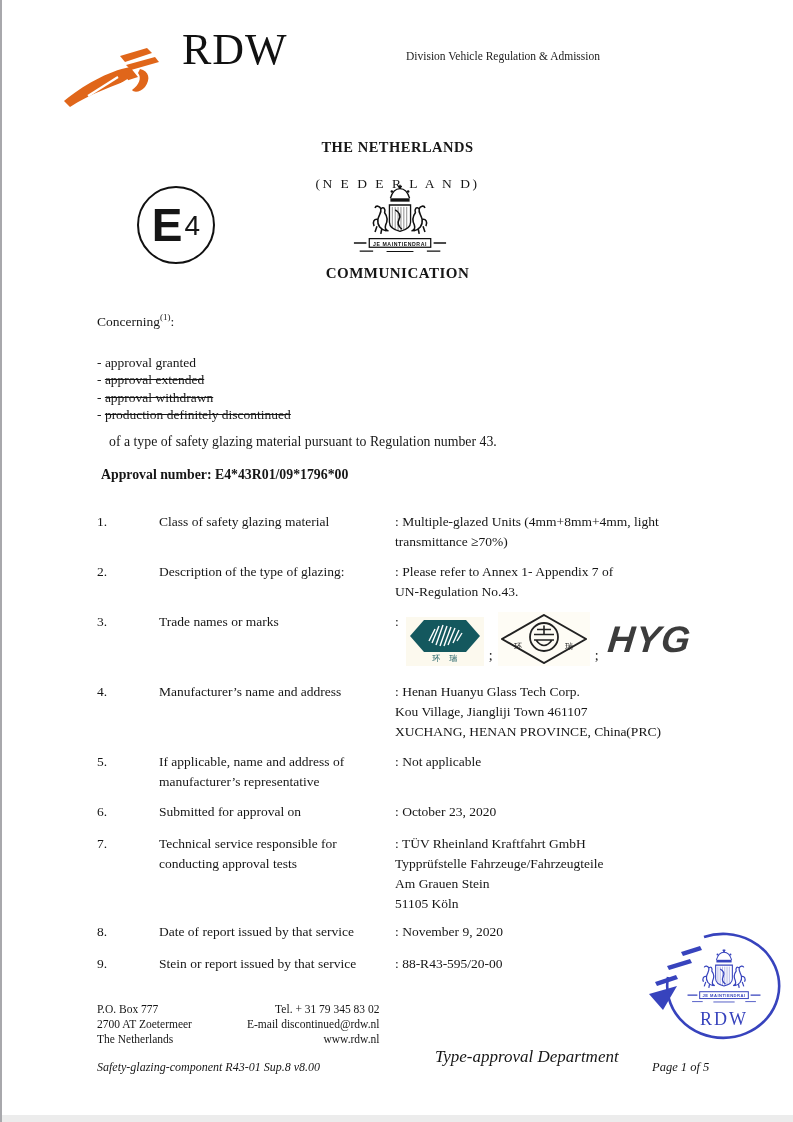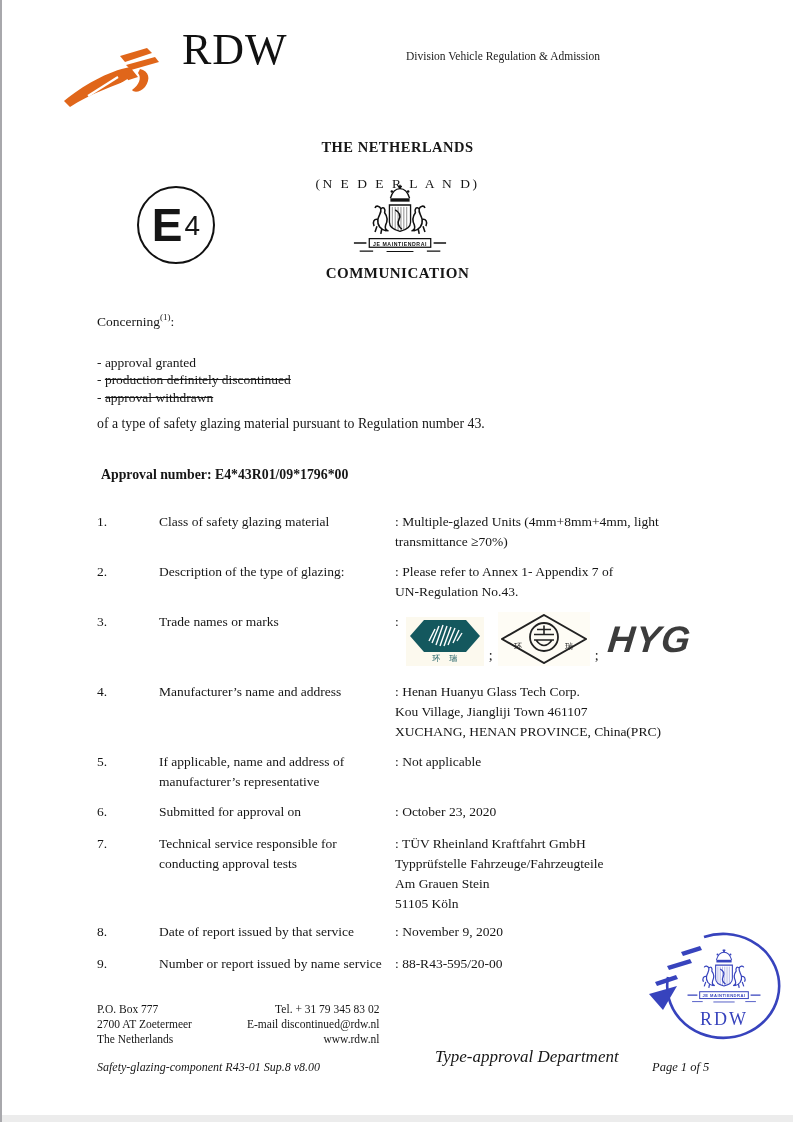--- a/index.html
+++ b/index.html
@@ -23,21 +23,21 @@
   .emark{position:absolute;left:135px;top:186px;width:74px;height:74px;border:2.5px solid #111;
     border-radius:50%;display:flex;align-items:center;justify-content:center;background:#fff;}
   .emark .e{font-family:"Liberation Sans",sans-serif;font-weight:bold;font-size:46px;line-height:1;}
   .emark .n{font-family:"Liberation Sans",sans-serif;font-size:28px;line-height:1;margin-left:2px;margin-top:2px;}
   
   .concerning{position:absolute;left:95px;top:312px;font-size:13.5px;}
   .concerning .head{margin-bottom:24px;}
   .concerning sup{font-size:9px;}
   .opt{line-height:17.5px;}
   .struck{text-decoration:line-through;}
-  .subject{margin-top:10px;font-size:13.8px;}
+  .subject{margin-top:10px;font-size:13.8px;margin-left:12px;}
   .approval{position:absolute;left:99px;top:467px;font-weight:bold;font-size:13.8px;}
   
   .items{position:absolute;left:95px;top:512px;right:58px;}
   .row{display:grid;grid-template-columns:62px 236px 1fr;font-size:13.5px;line-height:20px;}
   .row .num,.row .label,.row .value{white-space:pre-line;}
   .marks-line{display:flex;align-items:flex-end;gap:7px;}
   .marks-line .vcolon{align-self:flex-start;line-height:20px;}
   .logobox{display:flex;flex-direction:column;align-items:center;padding:2px 3px;background:#fcf9ee;}
   .hexcap{font-size:8px;color:#14585E;letter-spacing:9px;margin-top:1px;text-indent:9px;line-height:10px;}
   .mark-sep{font-size:14px;margin:0 -2px 0 -2px;}
@@ -117,22 +117,23 @@
   <svg class="coa-main" width="96" height="73" viewBox="0 0 100 76">
     <use href="#coa"></use>
   </svg>
   <div class="center doc-type">COMMUNICATION</div>
 
   <div class="concerning">
     <div class="head">
       <span>Concerning</span><sup>(1)</sup><span>:</span>
     </div>
     <div class="opt"><span>- </span><span>approval granted</span></div>
+    <div class="opt"><span>- </span><span class="struck">approval extended</span></div>
+    <div class="opt"><span>- </span><span class="struck">approval withdrawn</span></div>
     <div class="opt"><span>- </span><span class="struck">production definitely discontinued</span></div>
-    <div class="opt"><span>- </span><span class="struck">approval withdrawn</span></div>
     <div class="subject">of a type of safety glazing material pursuant to Regulation number 43.</div>
   </div>
 
   <div class="approval">
     <span>Approval number: </span><span>E4*43R01/09*1796*00</span>
   </div>
 
   <div class="items">
     <div class="row" style="margin-bottom:10px">
       <div class="num">1.</div>
@@ -211,21 +212,21 @@
 Am Grauen Stein
 51105 Köln</div>
     </div>
     <div class="row" style="margin-bottom:12px">
       <div class="num">8.</div>
       <div class="label">Date of report issued by that service</div>
       <div class="value">: November 9, 2020</div>
     </div>
     <div class="row">
       <div class="num">9.</div>
-      <div class="label">Number or report issued by name service</div>
+      <div class="label">Stein or report issued by that service</div>
       <div class="value">: 88-R43-595/20-00</div>
     </div>
   </div>
 
   <svg class="stamp" width="145" height="118" viewBox="0 0 145 118">
     <path d="M21,47 A56,52 0 1 0 57,7" fill="none" stroke="currentColor" stroke-width="2.6"></path>
     <g fill="currentColor">
       <path d="M34,22 L53,16 L55,20 L36,26 Z"></path>
       <path d="M20,36 L43,29 L45,33 L22,40 Z"></path>
       <path d="M8,52 L29,45 L31,49 L10,56 Z"></path>

